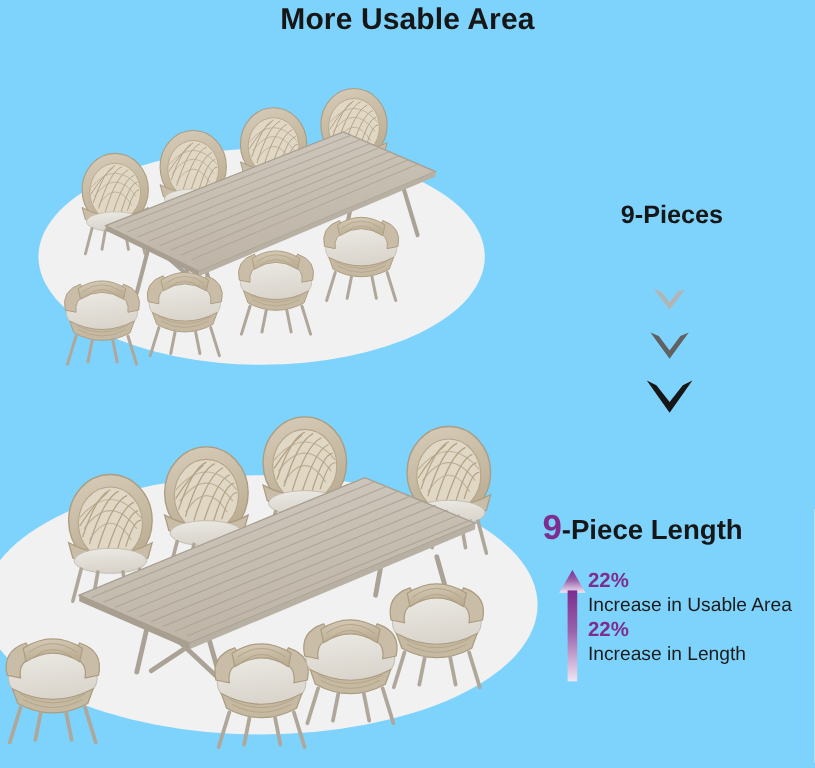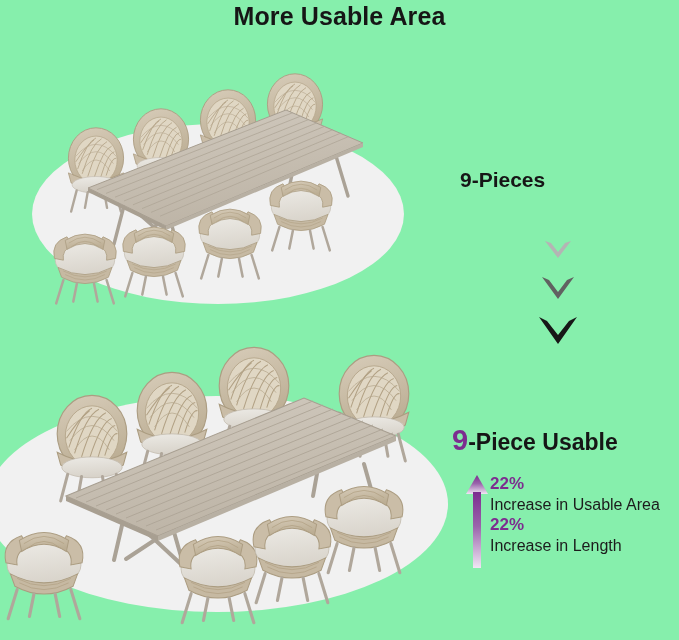--- a/index.html
+++ b/index.html
@@ -12,21 +12,21 @@
     height: 640px;
     position: relative;
     overflow: hidden;
     font-family: "Liberation Sans", sans-serif;
     -webkit-font-smoothing: antialiased;
   }
 
   .page {
     position: absolute;
     inset: 0;
-    background: #86efac;
+    background: #7dd3fc;
   }
 
   
   .title {
     position: absolute;
     left: 0;
     top: 2px;
     width: 679px;
     text-align: center;
     font-size: 25px;
@@ -78,21 +78,21 @@
     height: 100%;
     overflow: visible;
   }
 
   
   .pieces-label {
     position: absolute;
     left: 460px;
     top: 168px;
     width: 200px;
-    text-align: left;
+    text-align: center;
     font-size: 21px;
     font-weight: bold;
     color: #161616;
   }
 
   .chevron-stack {
     position: absolute;
     left: 498px;
     top: 240px;
     width: 120px;
@@ -350,21 +350,21 @@
     </svg>
     <svg class="chevron" style="top:36px; margin-left:-17px;" width="34" height="27" viewBox="0 0 34 27">
       <path d="M 1 1 L 17 23 L 33 1 L 26 4 L 17 16 L 8 4 Z" fill="#616161"></path>
     </svg>
     <svg class="chevron" style="top:76px; margin-left:-20px;" width="40" height="32" viewBox="0 0 40 32">
       <path d="M 1 1 L 20 28 L 39 1 L 31 5 L 20 19 L 9 5 Z" fill="#171717"></path>
     </svg>
   </div>
 
   <div class="longer-label">
-    <span class="num">9</span><span class="rest">-Piece Usable</span>
+    <span class="num">9</span><span class="rest">-Piece Length</span>
   </div>
 
   <div class="stats">
     <svg class="stats-arrow" viewBox="0 0 26 94">
       <defs>
         <linearGradient id="arrowGrad" x1="0" y1="0" x2="0" y2="1">
           <stop offset="0%" stop-color="#7c2d8f"></stop>
           <stop offset="45%" stop-color="#9a63ab"></stop>
           <stop offset="100%" stop-color="#f0e6f4"></stop>
         </linearGradient>

